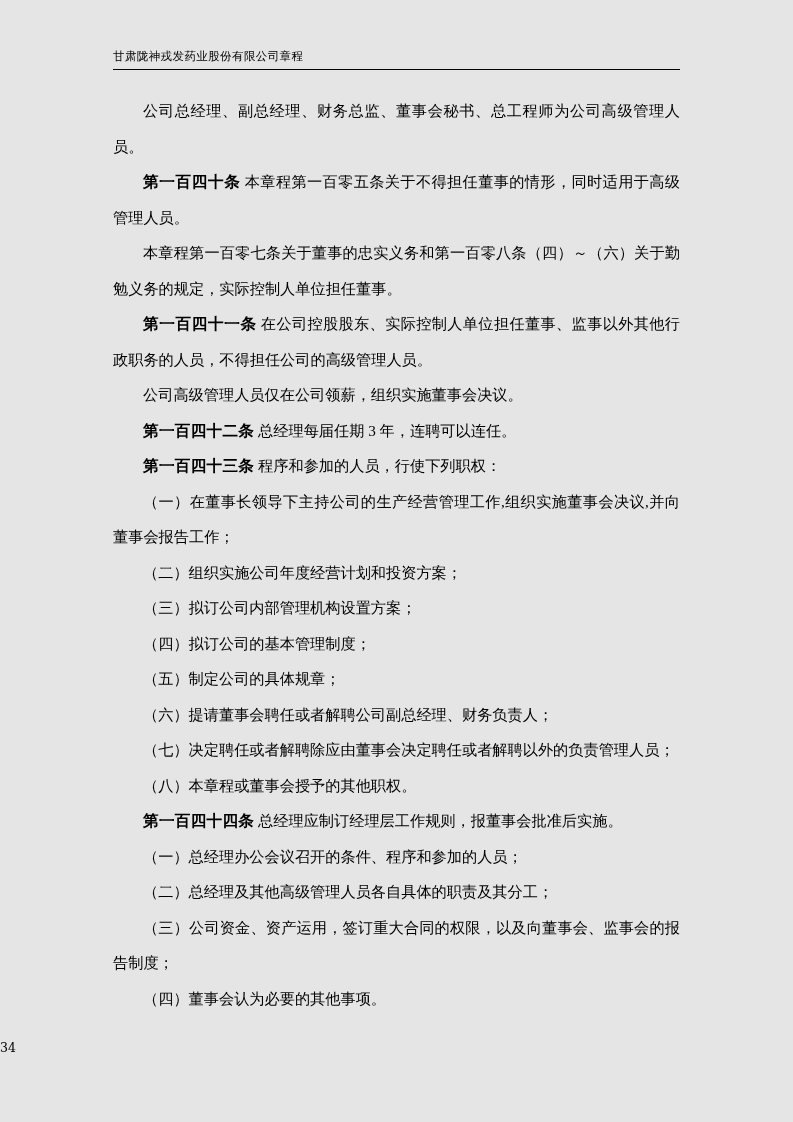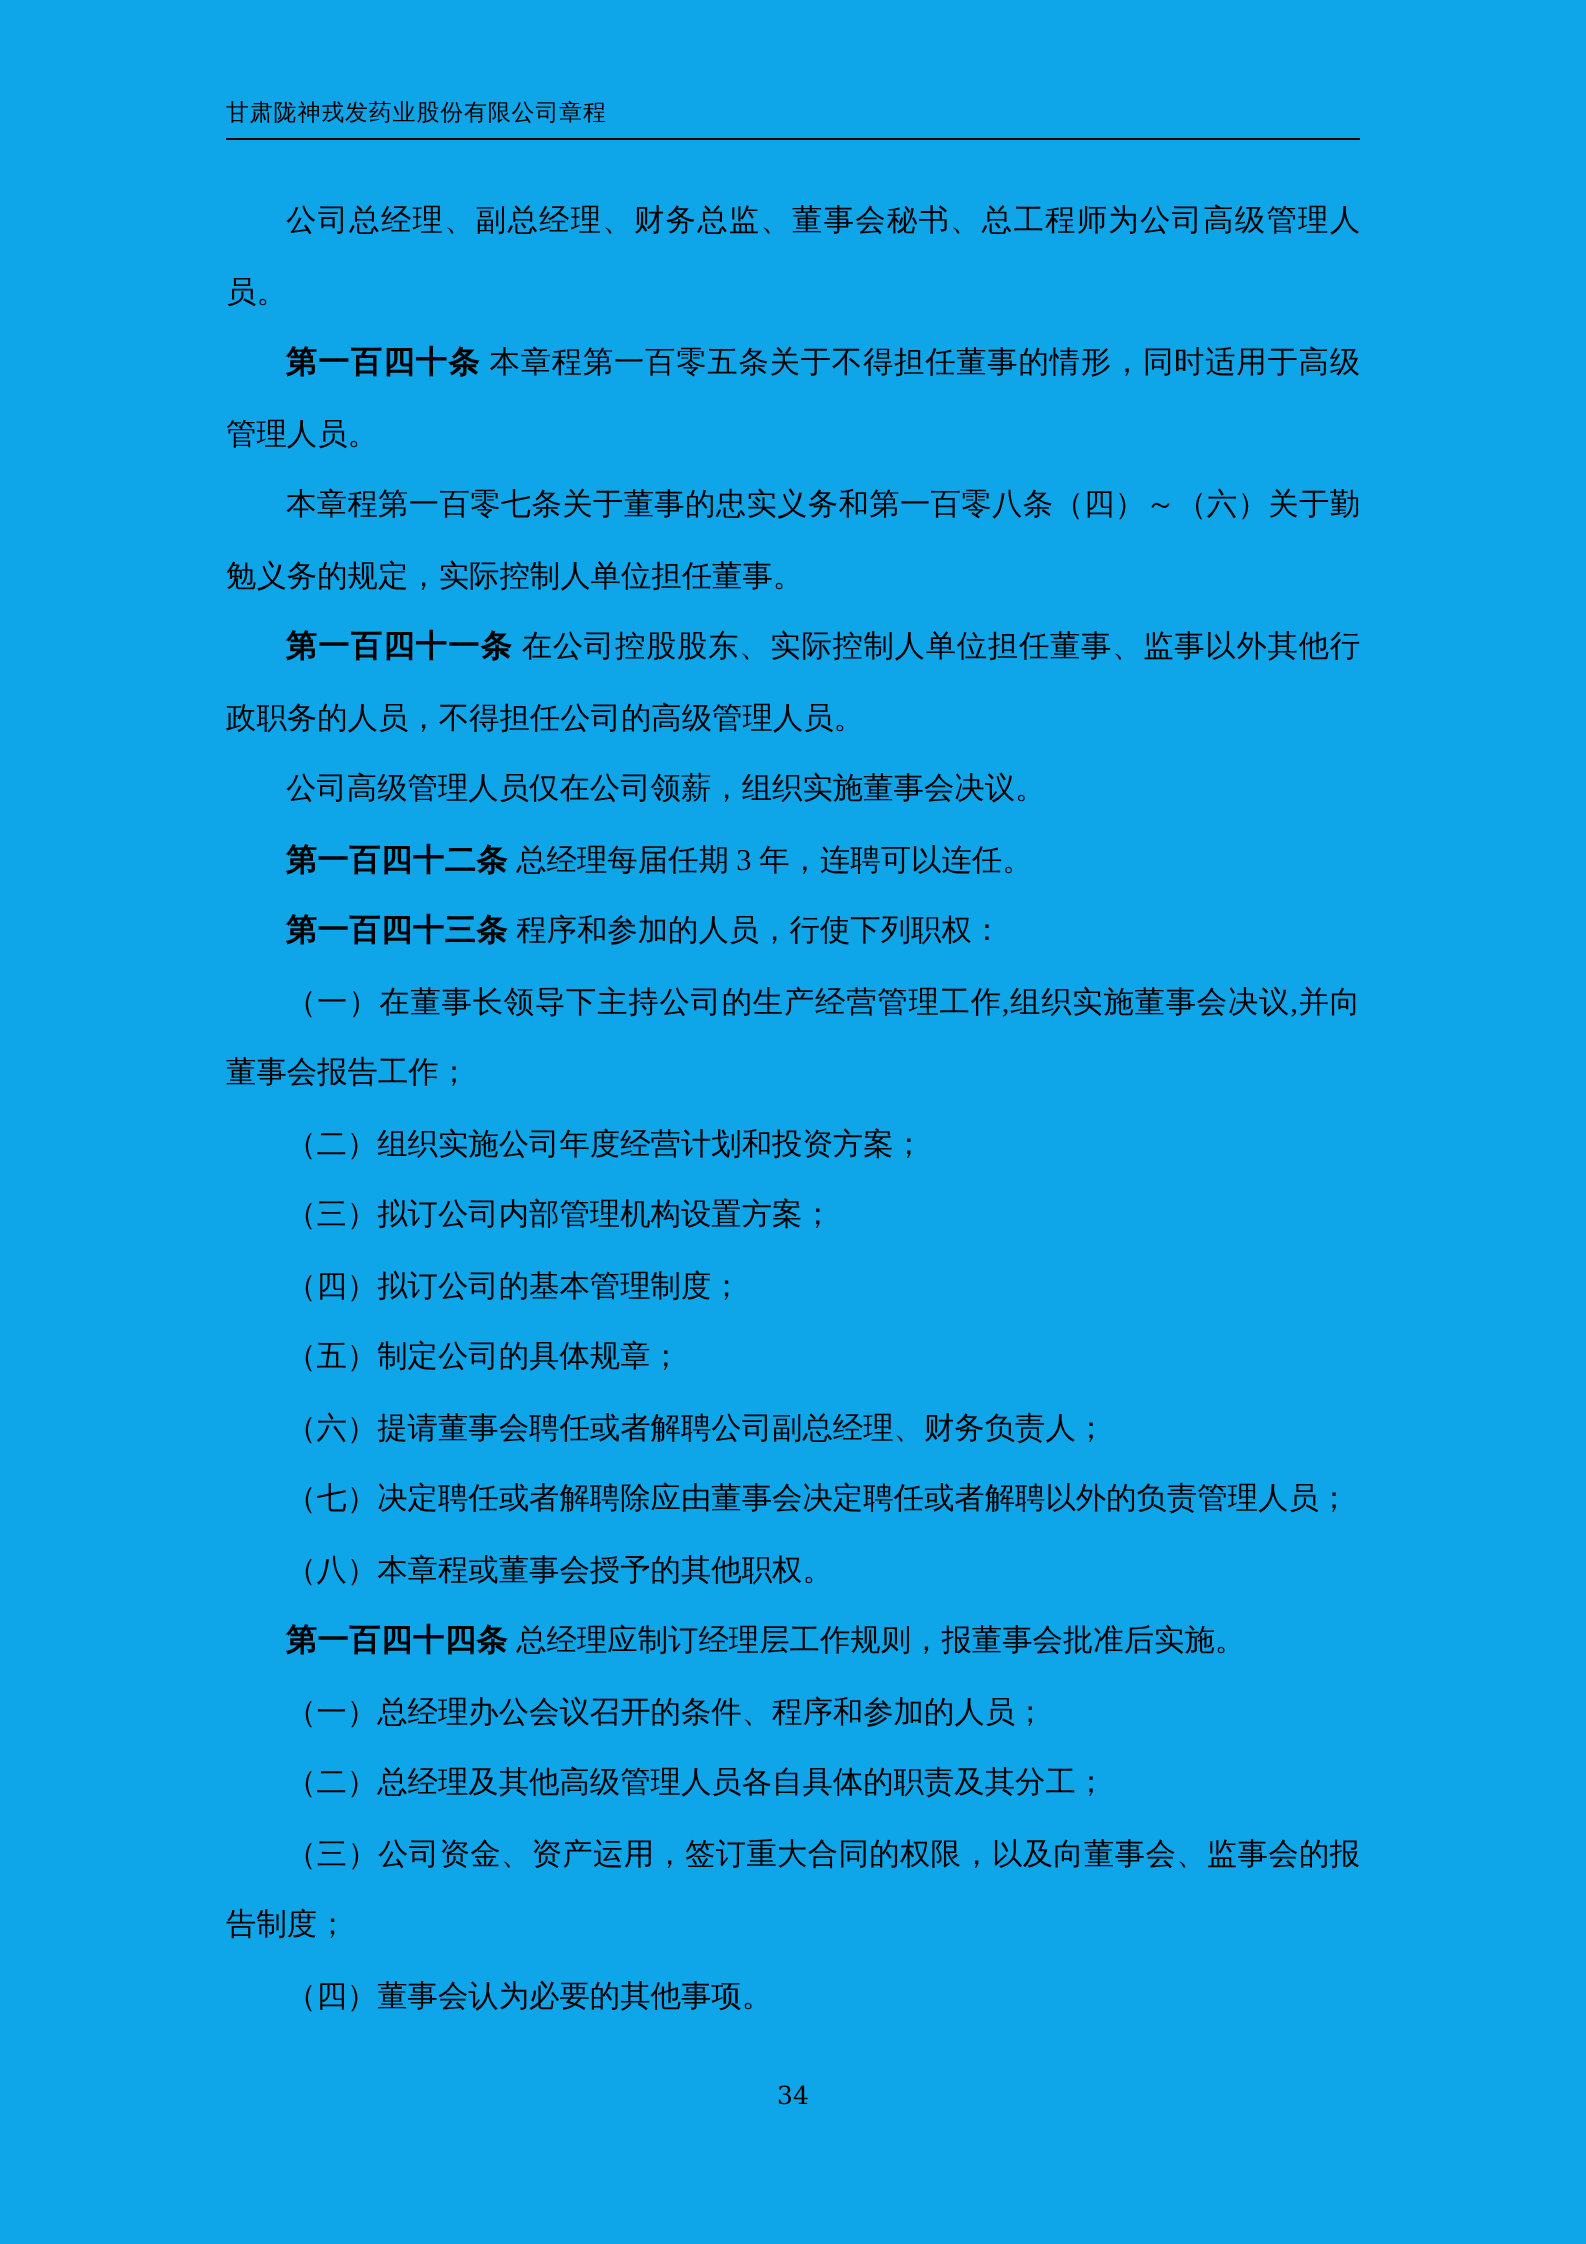--- a/index.html
+++ b/index.html
@@ -5,21 +5,21 @@
   html, body {
     margin: 0;
     padding: 0;
     background: #ffffff;
   }
   .page {
     position: relative;
     width: 793px;
     height: 1122px;
     margin: 0 auto;
-    background: #0ea5e9;
+    background: #e5e5e5;
     box-sizing: border-box;
     font-family: "DejaVu Serif", "Liberation Serif", serif;
     color: #000000;
     overflow: hidden;
   }
   .header {
     position: absolute;
     left: 113px;
     top: 50px;
     width: 567px;
@@ -53,21 +53,20 @@
   .art-label {
     font-weight: bold;
     font-size: 15.6px;
     letter-spacing: 0.3px;
   }
   .footer {
     position: absolute;
     left: 0;
     top: 1040px;
     width: 793px;
-    text-align: center;
     font-size: 12.5px;
     font-family: "DejaVu Serif", "Liberation Serif", serif;
   }
 </style>
 </head>
 <body>
 
 <div class="page">
 
   <div class="header">

